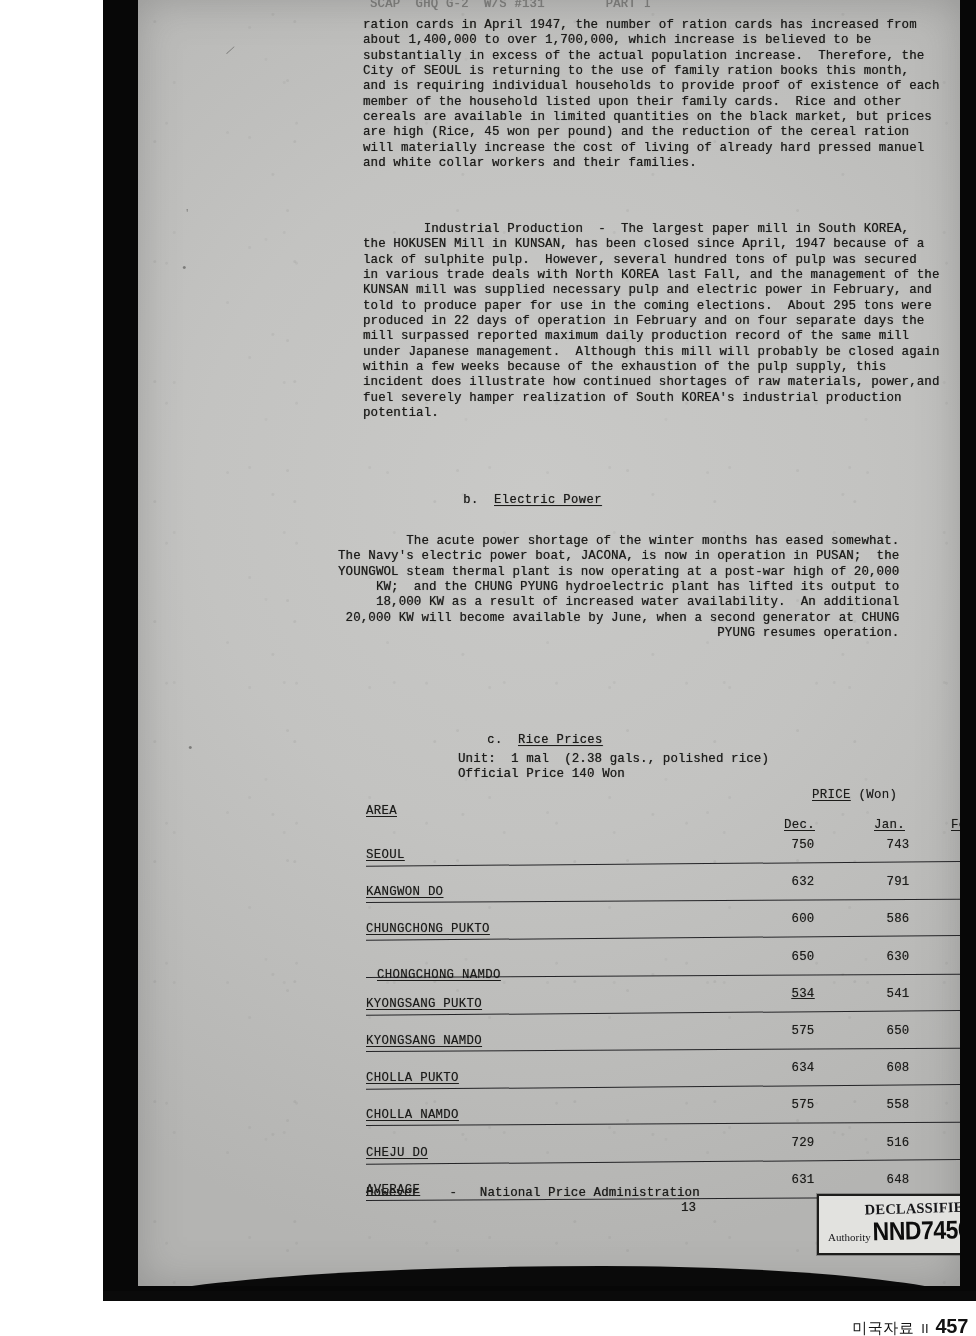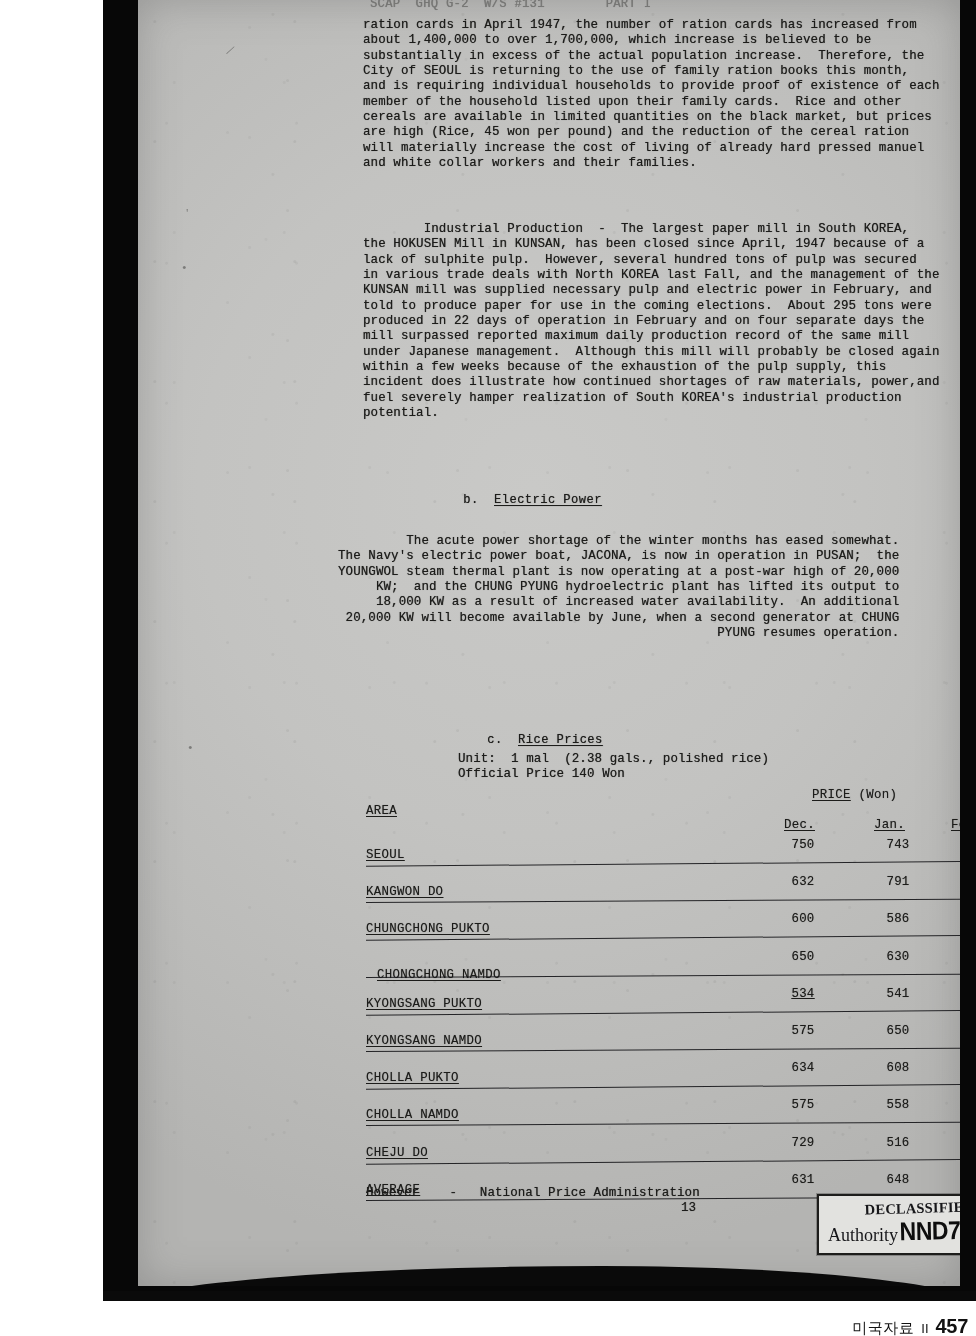--- a/index.html
+++ b/index.html
@@ -182,21 +182,21 @@
   #stamp-auth-row {
     position: absolute;
     left: 9px;
     top: 24px;
     display: flex;
     align-items: baseline;
     gap: 2px;
   }
   #stamp-auth-label {
     font-family: "Liberation Serif", "DejaVu Serif", serif;
-    font-size: 18px;
+    font-size: 11px;
     color: #17171a;
   }
   #stamp-auth-number {
     font-family: "Liberation Sans", sans-serif;
     font-weight: bold;
     font-size: 23px;
     letter-spacing: -0.5px;
     color: #0d0d0d;
     transform: rotate(-1.2deg) scaleY(1.12);
     transform-origin: left bottom;

